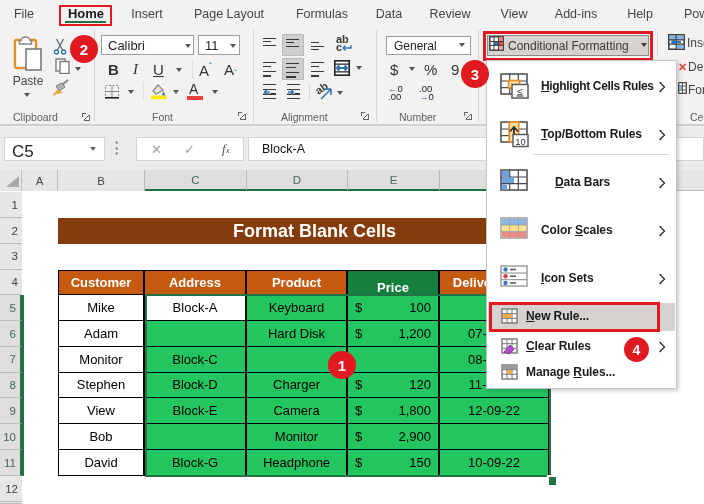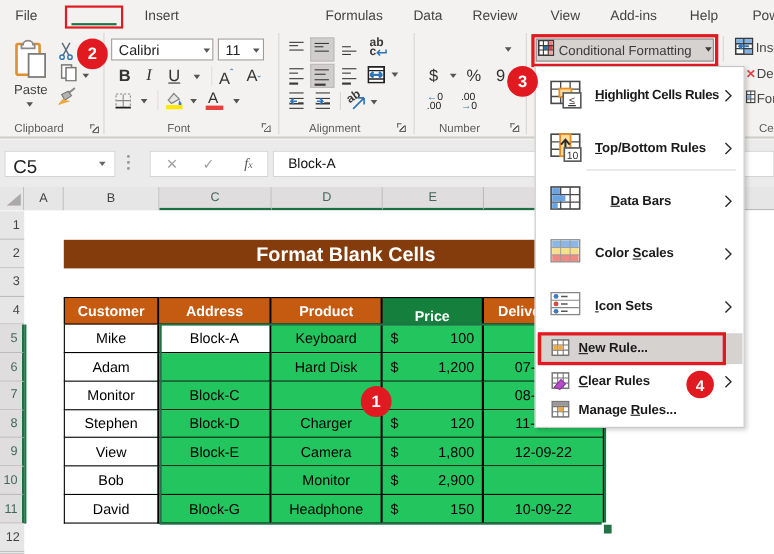--- a/index.html
+++ b/index.html
@@ -27,21 +27,23 @@
         border-right:2px solid #000;border-bottom:1.5px solid #000;box-sizing:border-box;}
   .grey{background:#22c55e;}
   .mtext{font-size:12px;font-weight:bold;color:#1a1a1a;letter-spacing:-0.1px;}
 </style>
 </head>
 <body>
 <div id="app">
   <div class="abs" style="left:0;top:0;width:704px;height:127px;background:#f3f2f1;"></div>
 
   <div class="tab" style="left:10px;width:28px;">File</div>
+  <div class="tab" style="left:60px;width:52px;color:#1a1a1a;font-weight:bold;font-size:13px;">Home</div>
   <div class="tab" style="left:128px;width:38px;">Insert</div>
+  <div class="tab" style="left:192px;width:74px;">Page Layout</div>
   <div class="tab" style="left:292px;width:60px;">Formulas</div>
   <div class="tab" style="left:372px;width:34px;">Data</div>
   <div class="tab" style="left:426px;width:48px;">Review</div>
   <div class="tab" style="left:498px;width:32px;">View</div>
   <div class="tab" style="left:550px;width:52px;">Add-ins</div>
   <div class="tab" style="left:624px;width:32px;">Help</div>
   <div class="tab" style="left:684px;width:40px;text-align:left;">Pow</div>
   <div class="abs" style="left:65px;top:20.5px;width:41px;height:2.8px;background:#217346;"></div>
   <div class="redbox" style="left:58.5px;top:5px;width:49px;height:17px;border-width:2.5px;"></div>
 
@@ -161,20 +163,21 @@
       <div class="abs" style="left:315px;top:82px;font-size:11px;font-weight:bold;color:#3b3a39;transform:rotate(-35deg);">ab</div>
   <svg class="abs" style="left:320px;top:88px;" width="13" height="12" viewBox="0 0 13 12">
         <path d="M1 11 L11 1 M11 1 v6 M11 1 h-6" stroke="#2e75b6" stroke-width="1.5" fill="none"></path>
       </svg>
   <div class="caret" style="left:337px;top:91px;"></div>
     </div>
   <div class="glab" style="left:281px;top:111px;">Alignment</div>
   <div class="launcher" style="left:361px;top:112px;"></div>
   <div class="vline" style="left:376px;top:30px;height:92px;"></div>
 
+  <div class="combo" style="left:386px;top:36px;width:85px;height:19px;line-height:19px;padding-left:7px;">General</div>
   <div class="caret" style="left:459px;top:43px;"></div>
   <div class="abs" style="left:390px;top:61px;font-size:15px;color:#333;">$</div>
   <div class="caret" style="left:409px;top:67px;"></div>
   <div class="abs" style="left:424px;top:61px;font-size:15px;color:#333;">%</div>
   <div class="abs" style="left:451px;top:61px;font-size:15px;color:#333;">9</div>
   <div class="abs" style="left:388px;top:85px;font-size:9.5px;color:#222;line-height:7.5px;"><span style="color:#2e75b6;">←</span>0<br>.00</div>
   <div class="abs" style="left:419px;top:85px;font-size:9.5px;color:#222;line-height:7.5px;">.00<br><span style="color:#2e75b6;">→</span>0</div>
   <div class="glab" style="left:399px;top:111px;">Number</div>
   <div class="launcher" style="left:464px;top:112px;"></div>
   <div class="vline" style="left:478px;top:30px;height:92px;"></div>

